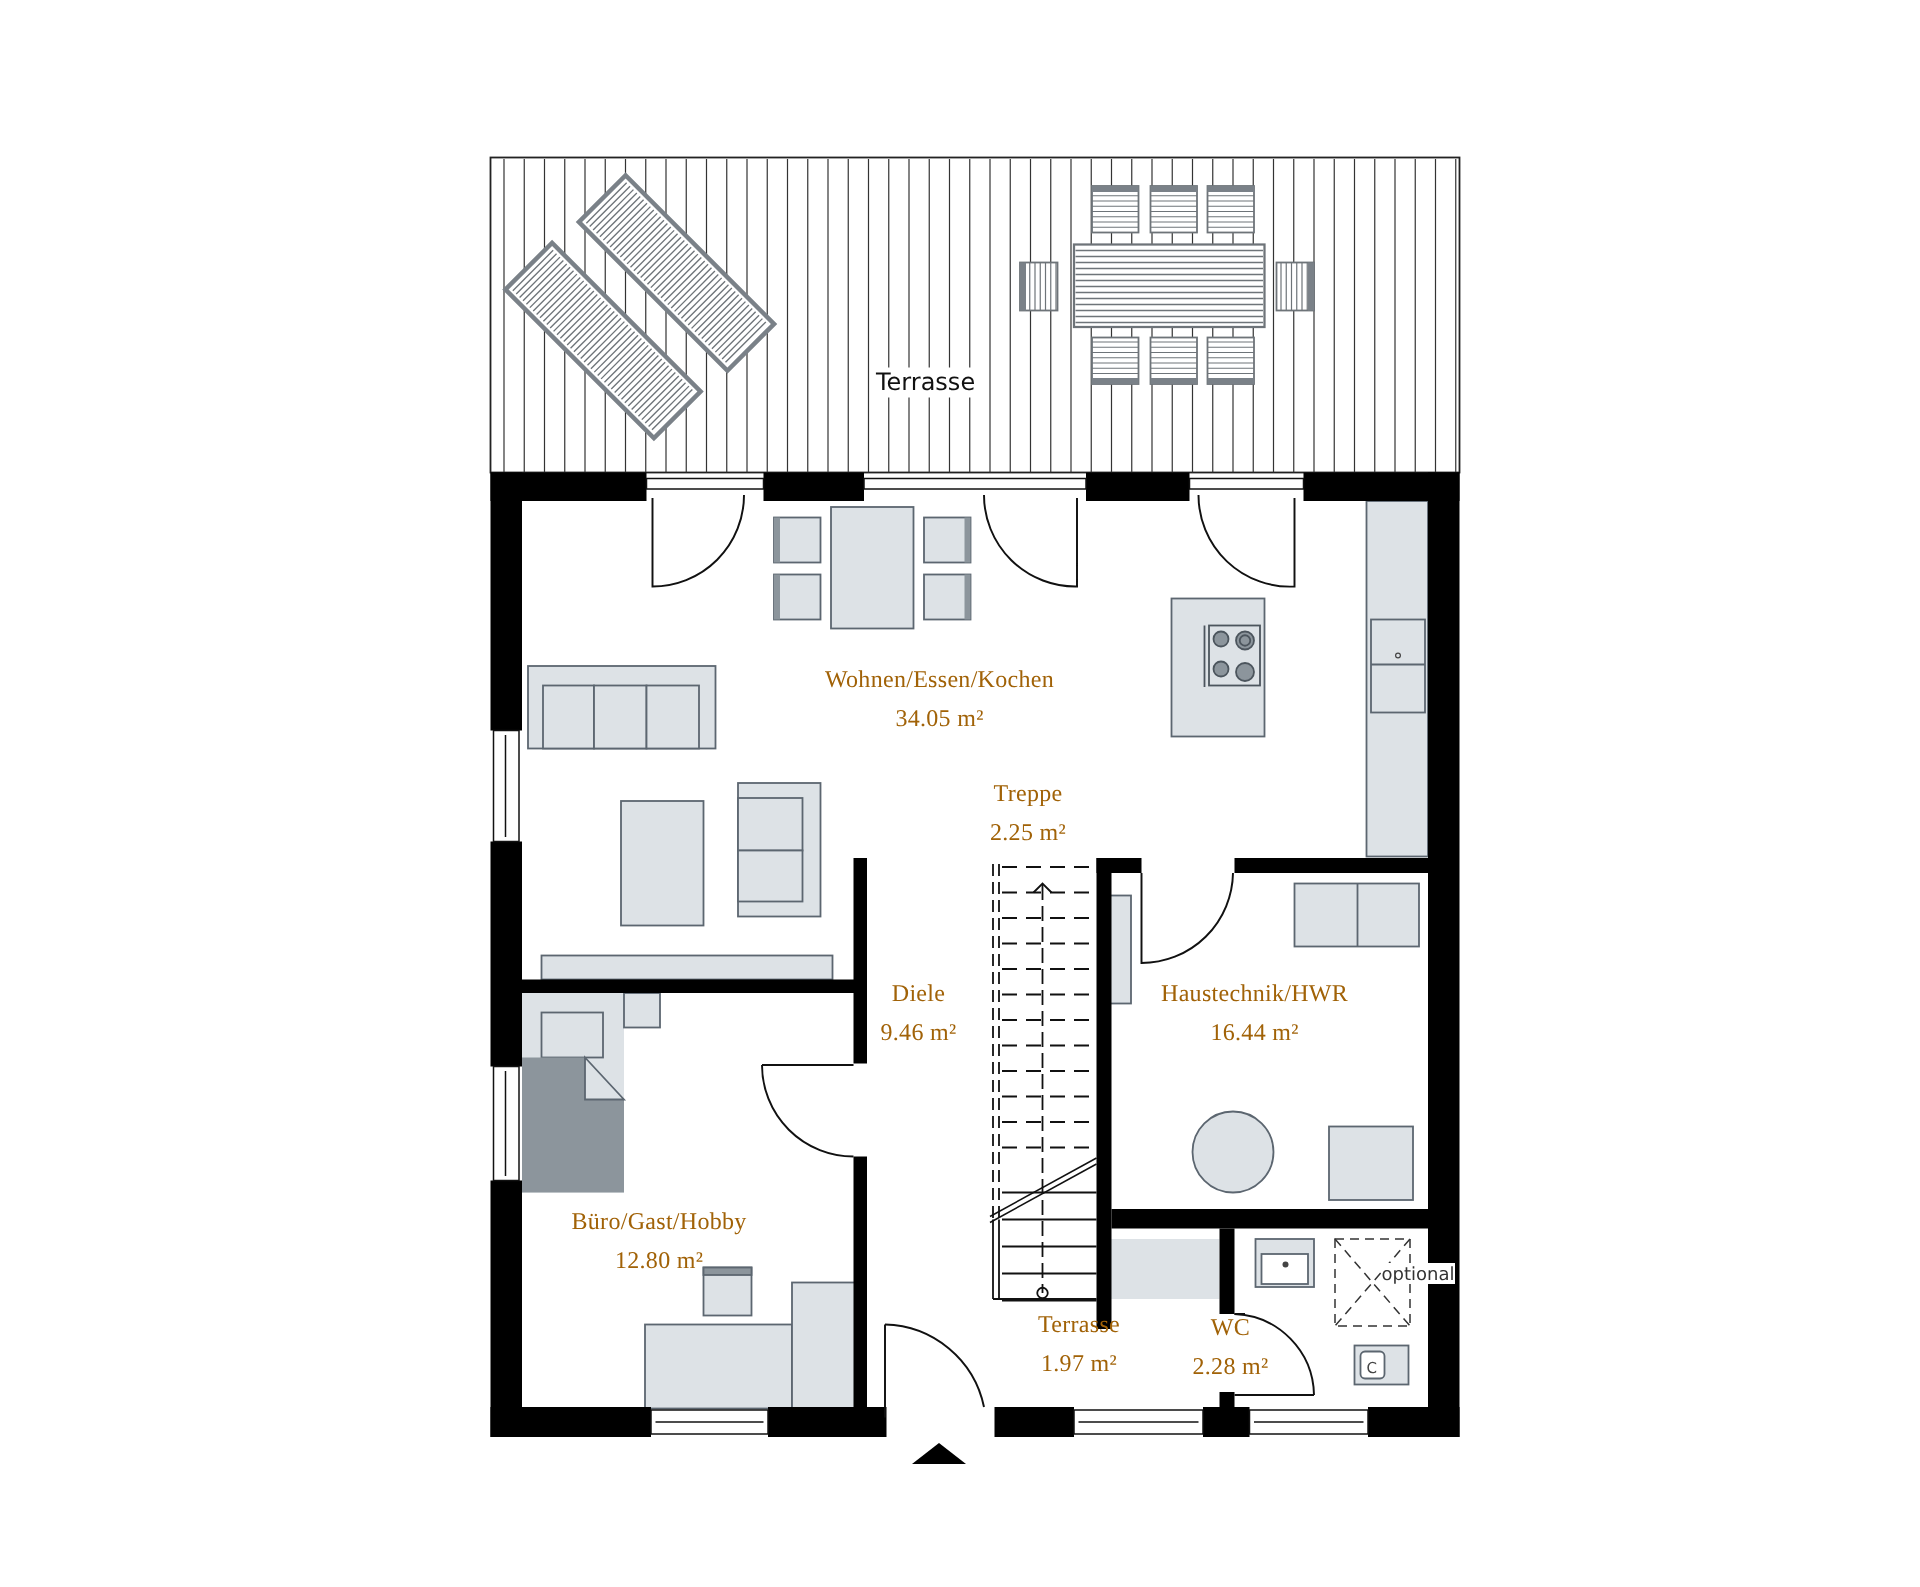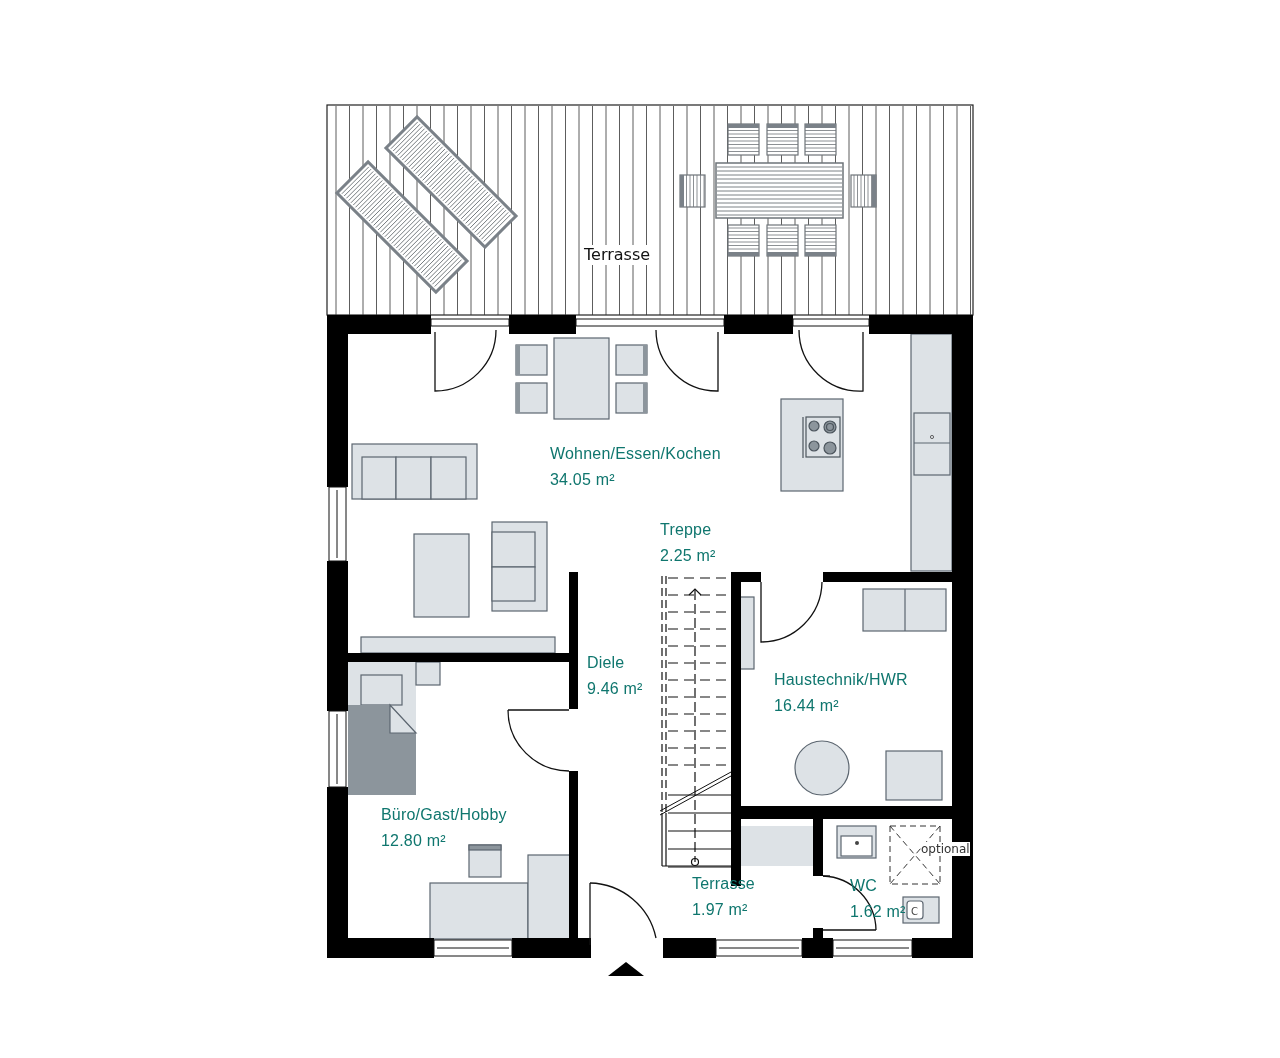--- a/index.html
+++ b/index.html
@@ -1,20 +1,20 @@
 <!DOCTYPE html>
 <html><head>
 <meta charset="utf-8">
 <style>
   html, body { margin: 0; padding: 0; background: #ffffff; }
   body { width: 1280px; height: 1058px; position: relative; overflow: hidden;
          font-family: "DejaVu Sans", sans-serif; }
   #plan { position: absolute; left: 0; top: 0; width: 1280px; height: 1058px; }
-  .label { position: absolute; font-family: Liberation Sans, sans-serif; font-size: 16px;
-           color: #0f766e; line-height: 20px; white-space: nowrap; letter-spacing: 0.2px; }
+  .label { position: absolute; font-family: Liberation Serif, serif; font-size: 16px;
+           color: #a16207; line-height: 20px; white-space: nowrap; letter-spacing: 0.2px; text-align: center; }
   .label .area { display: block; margin-top: 6px; }
   .label-small { position: absolute; font-family: "DejaVu Sans", sans-serif; font-size: 12px;
                  color: #333; white-space: nowrap; margin-left: 28px; }
   .terrace-label { position: absolute; font-size: 16px; color: #111;
                    background: #fff; padding: 0 3px; line-height: 20px; }
 </style>
 </head>
 <body>
 
 <svg id="plan" viewBox="0 0 1280 1058" xmlns="http://www.w3.org/2000/svg">
@@ -461,29 +461,29 @@
   <span class="area">34.05 m²</span>
 </div>
 <div class="label" style="left:660px; top:520px;">
   <span>Treppe</span>
   <span class="area">2.25 m²</span>
 </div>
 <div class="label" style="left:587px; top:653px;">
   <span>Diele</span>
   <span class="area">9.46 m²</span>
 </div>
-<div class="label" style="left:774px; top:653px;margin-top:17px;">
+<div class="label" style="left:774px; top:653px;">
   <span>Haustechnik/HWR</span>
   <span class="area">16.44 m²</span>
 </div>
 <div class="label" style="left:349px; top:805px;margin-left:32px;">
   <span>Büro/Gast/Hobby</span>
   <span class="area">12.80 m²</span>
 </div>
 <div class="label" style="left:692px; top:874px;">
   <span>Terrasse</span>
   <span class="area">1.97 m²</span>
 </div>
-<div class="label" style="left:850px; top:876px;">
+<div class="label" style="left:795px; top:876px;">
   <span>WC</span>
-  <span class="area">1.62 m²</span>
+  <span class="area">2.28 m²</span>
 </div>
 <div class="label-small" style="left:893px; top:842px; background:#fff;">optional</div>
 
 </body></html>

